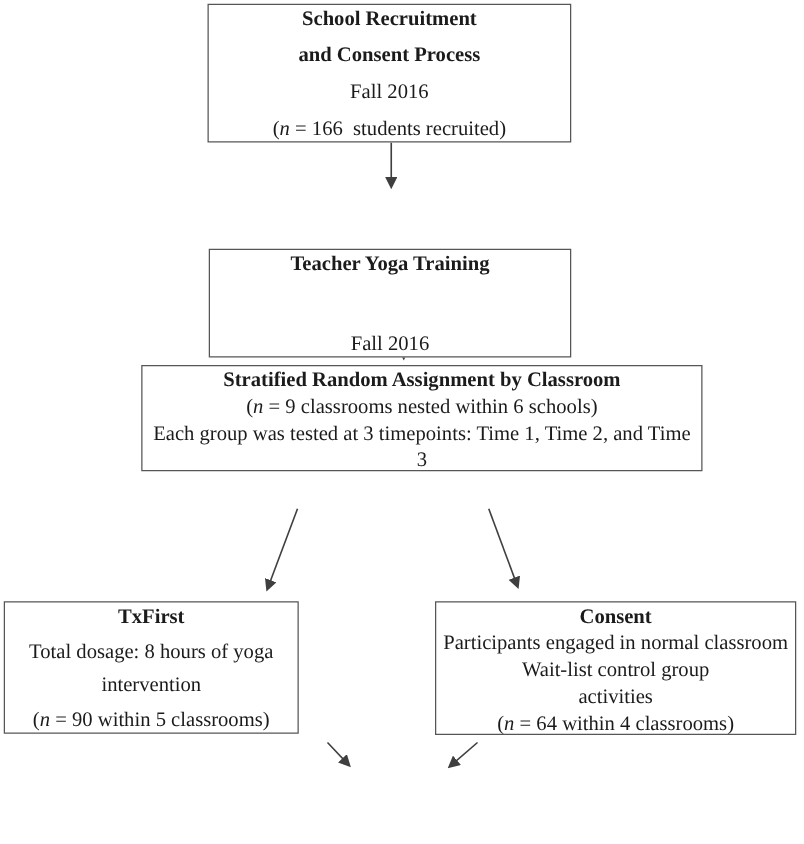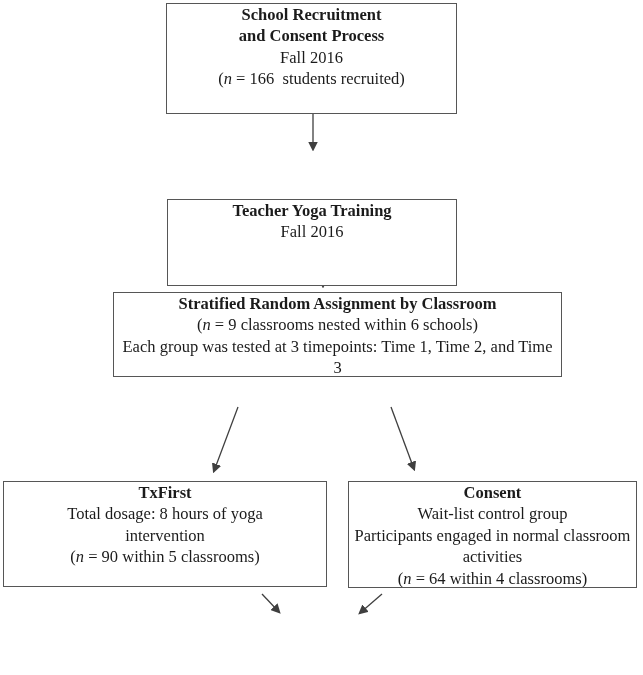--- a/index.html
+++ b/index.html
@@ -16,32 +16,32 @@
     pointer-events:none;
   }
   svg.arrows line{stroke:var(--arrow,#3f3f3f);stroke-width:1.3;}
   .ahead{fill:var(--arrow,#3f3f3f);}
   .flowbox{
     position:absolute;
     box-sizing:border-box;
     border:1.4px solid var(--border,#565656);
     background:#ffffff;
     display:flex;flex-direction:column;
-    justify-content:flex-start;align-items:center;
+    justify-content:space-between;align-items:center;
     text-align:center;
     font-size:16.5px;line-height:21.4px;
     overflow:hidden;
   }
   .tline{white-space:pre-wrap;}
   .tline .b{font-weight:bold;}
   .tline .i{font-style:italic;}
   #box-recruitment{left:166px;top:3px;width:291px;height:111px;}
   #box-training{left:167px;top:155px;width:290px;height:87px;margin-top:44px;}
   #box-assignment{left:113px;top:292px;width:449px;height:85px;}
-  #box-txfirst{left:3px;top:481px;width:324px;height:106px;}
+  #box-txfirst{left:3px;top:481px;width:236px;height:106px;}
   #box-txsecond{left:348px;top:481px;width:289px;height:107px;}
   .total{
     position:absolute;left:326px;top:650px;
     transform:translateX(-50%);
     font-size:18px;text-align:center;white-space:nowrap;margin-top:40px;
   }
 </style>
 </head>
 <body>
 
@@ -82,22 +82,22 @@
 
   <div class="flowbox" id="box-txfirst">
       <div class="tline"><span class="b">TxFirst</span></div>
       <div class="tline"><span>Total dosage: 8 hours of yoga</span></div>
       <div class="tline"><span>intervention</span></div>
       <div class="tline"><span>(</span><span class="i">n</span><span> = 90 within 5 classrooms)</span></div>
     </div>
 
   <div class="flowbox" id="box-txsecond">
       <div class="tline"><span class="b">Consent</span></div>
+      <div class="tline"><span>Participants engaged in normal classroom</span></div>
       <div class="tline"><span>Wait-list control group</span></div>
-      <div class="tline"><span>Participants engaged in normal classroom</span></div>
       <div class="tline"><span>activities</span></div>
       <div class="tline"><span>(</span><span class="i">n</span><span> = 64 within 4 classrooms)</span></div>
     </div>
 
   <div class="total">
       <div class="tline"><span class="b i">n</span><span class="b"> = 154</span></div>
     </div>
 
 </div>
 

